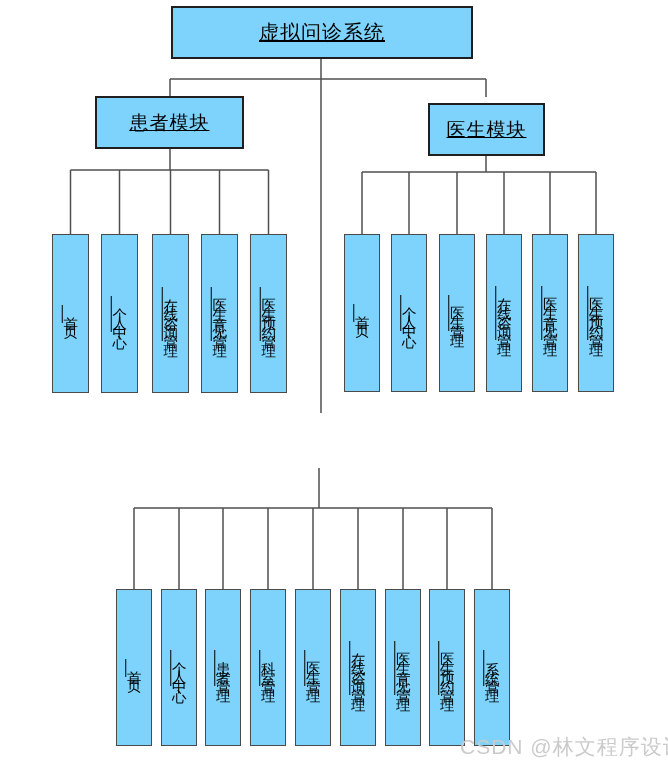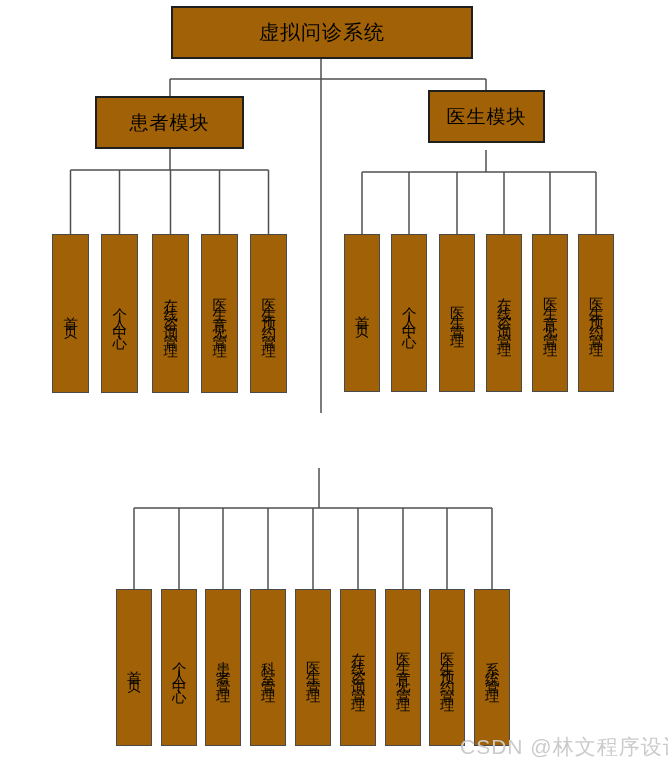--- a/index.html
+++ b/index.html
@@ -3,22 +3,22 @@
 <meta charset="utf-8">
 <style>
   html,body{margin:0;padding:0;background:#fff;}
   .canvas{
     position:relative; width:668px; height:769px; background:#ffffff;
     font-family:"Liberation Sans", sans-serif; color:#000; overflow:hidden;
   }
   svg.connectors{position:absolute; left:0; top:0; width:668px; height:769px;}
   svg.connectors line{stroke:#4f4f4f; stroke-width:1.5;}
   .node{
-    position:absolute; background:#a16207; box-sizing:border-box;
-    display:flex; align-items:center; justify-content:center; text-align:right;
+    position:absolute; background:#7dd3fc; box-sizing:border-box;
+    display:flex; align-items:center; justify-content:center; text-align:right;text-decoration:underline;
   }
   .module{border:2px solid #1f1f1f; font-size:19px; letter-spacing:1px;}
   .root{font-size:20px;}
   .leaf{border:1.5px solid #4a4a4a;}
   .leaf span{
     writing-mode:vertical-rl; text-orientation:upright;
     font-size:14.5px; letter-spacing:9px; line-height:1;
   }
   .watermark{
     position:absolute; left:460px; top:733px; font-size:21px;
@@ -74,21 +74,21 @@
   </svg>
 
   <div class="node module root" style="left:171px; top:6px; width:302px; height:53px;">
     <span>虚拟问诊系统</span>
   </div>
 
   <div class="node module" style="left:95px; top:96px; width:149px; height:53px;">
     <span>患者模块</span>
   </div>
 
-  <div class="node module" style="left:428px; top:90px; width:117px; height:53px;">
+  <div class="node module" style="left:428px; top:103px; width:117px; height:53px;">
     <span>医生模块</span>
   </div>
 
 
   <div class="node leaf" style="left:52px; top:234px; width:37px; height:159px;">
     <span>首页</span>
   </div>
   <div class="node leaf" style="left:101px; top:234px; width:37px; height:159px;">
     <span>个人中心</span>
   </div>

